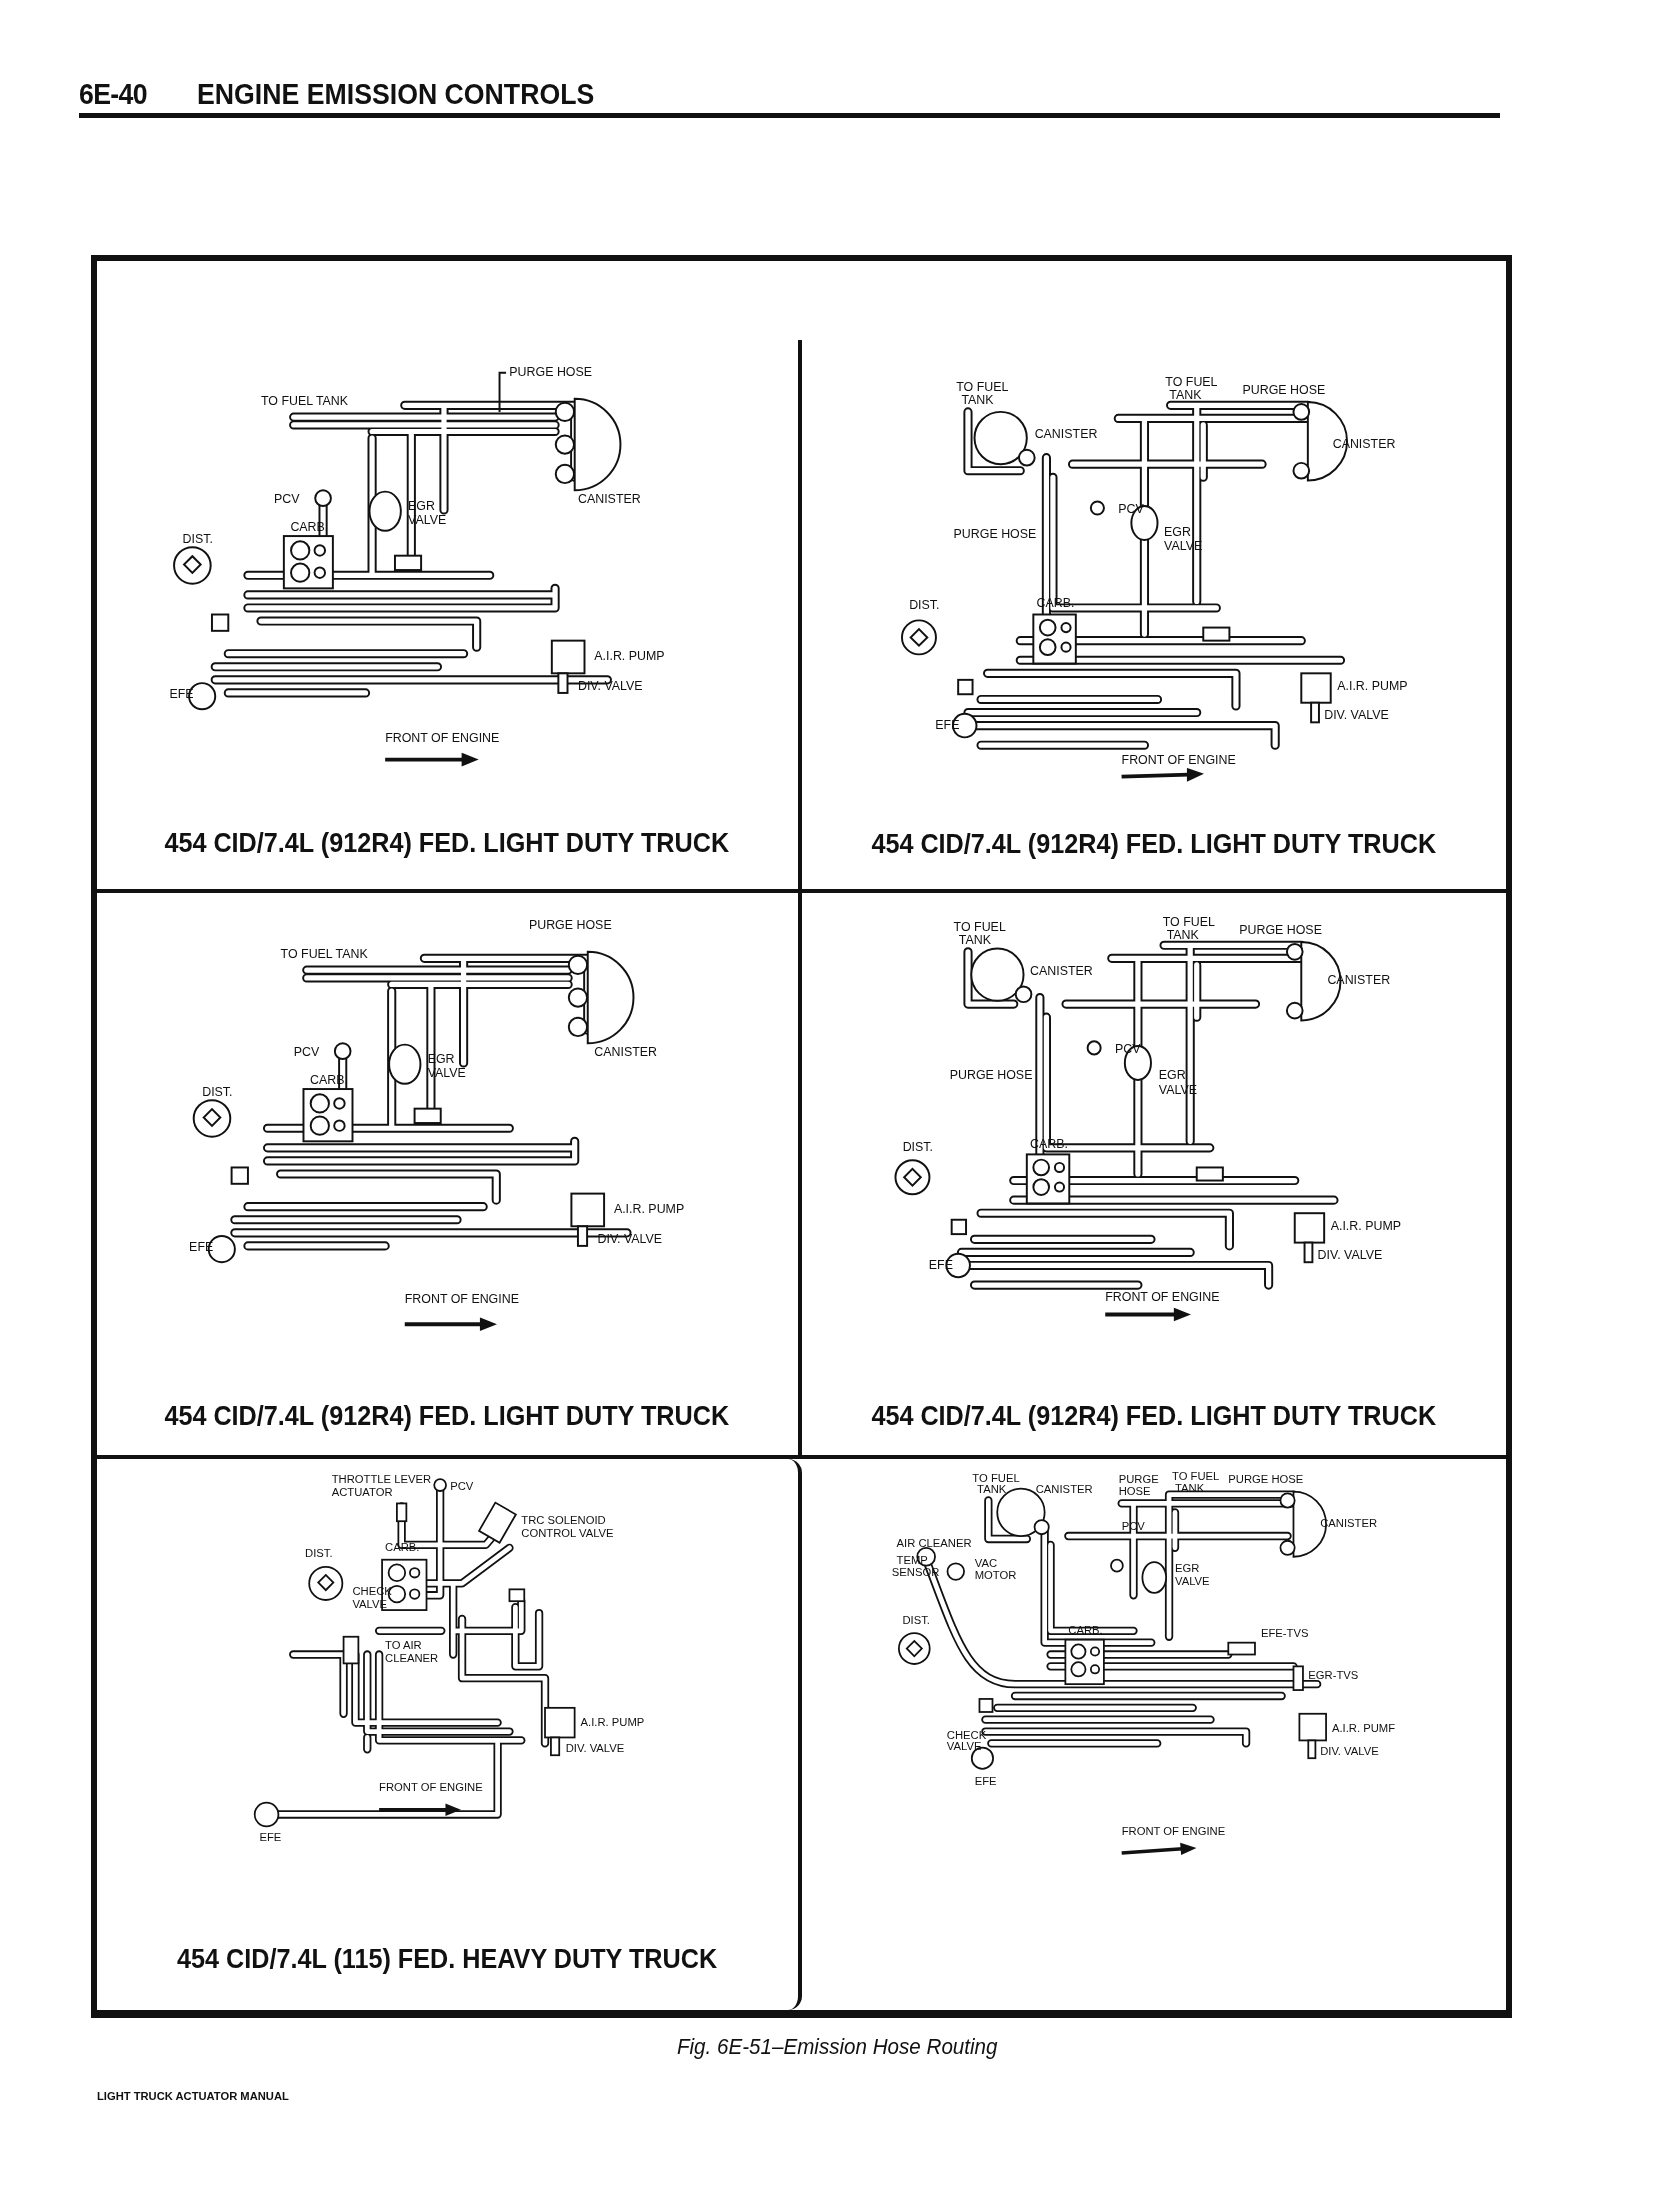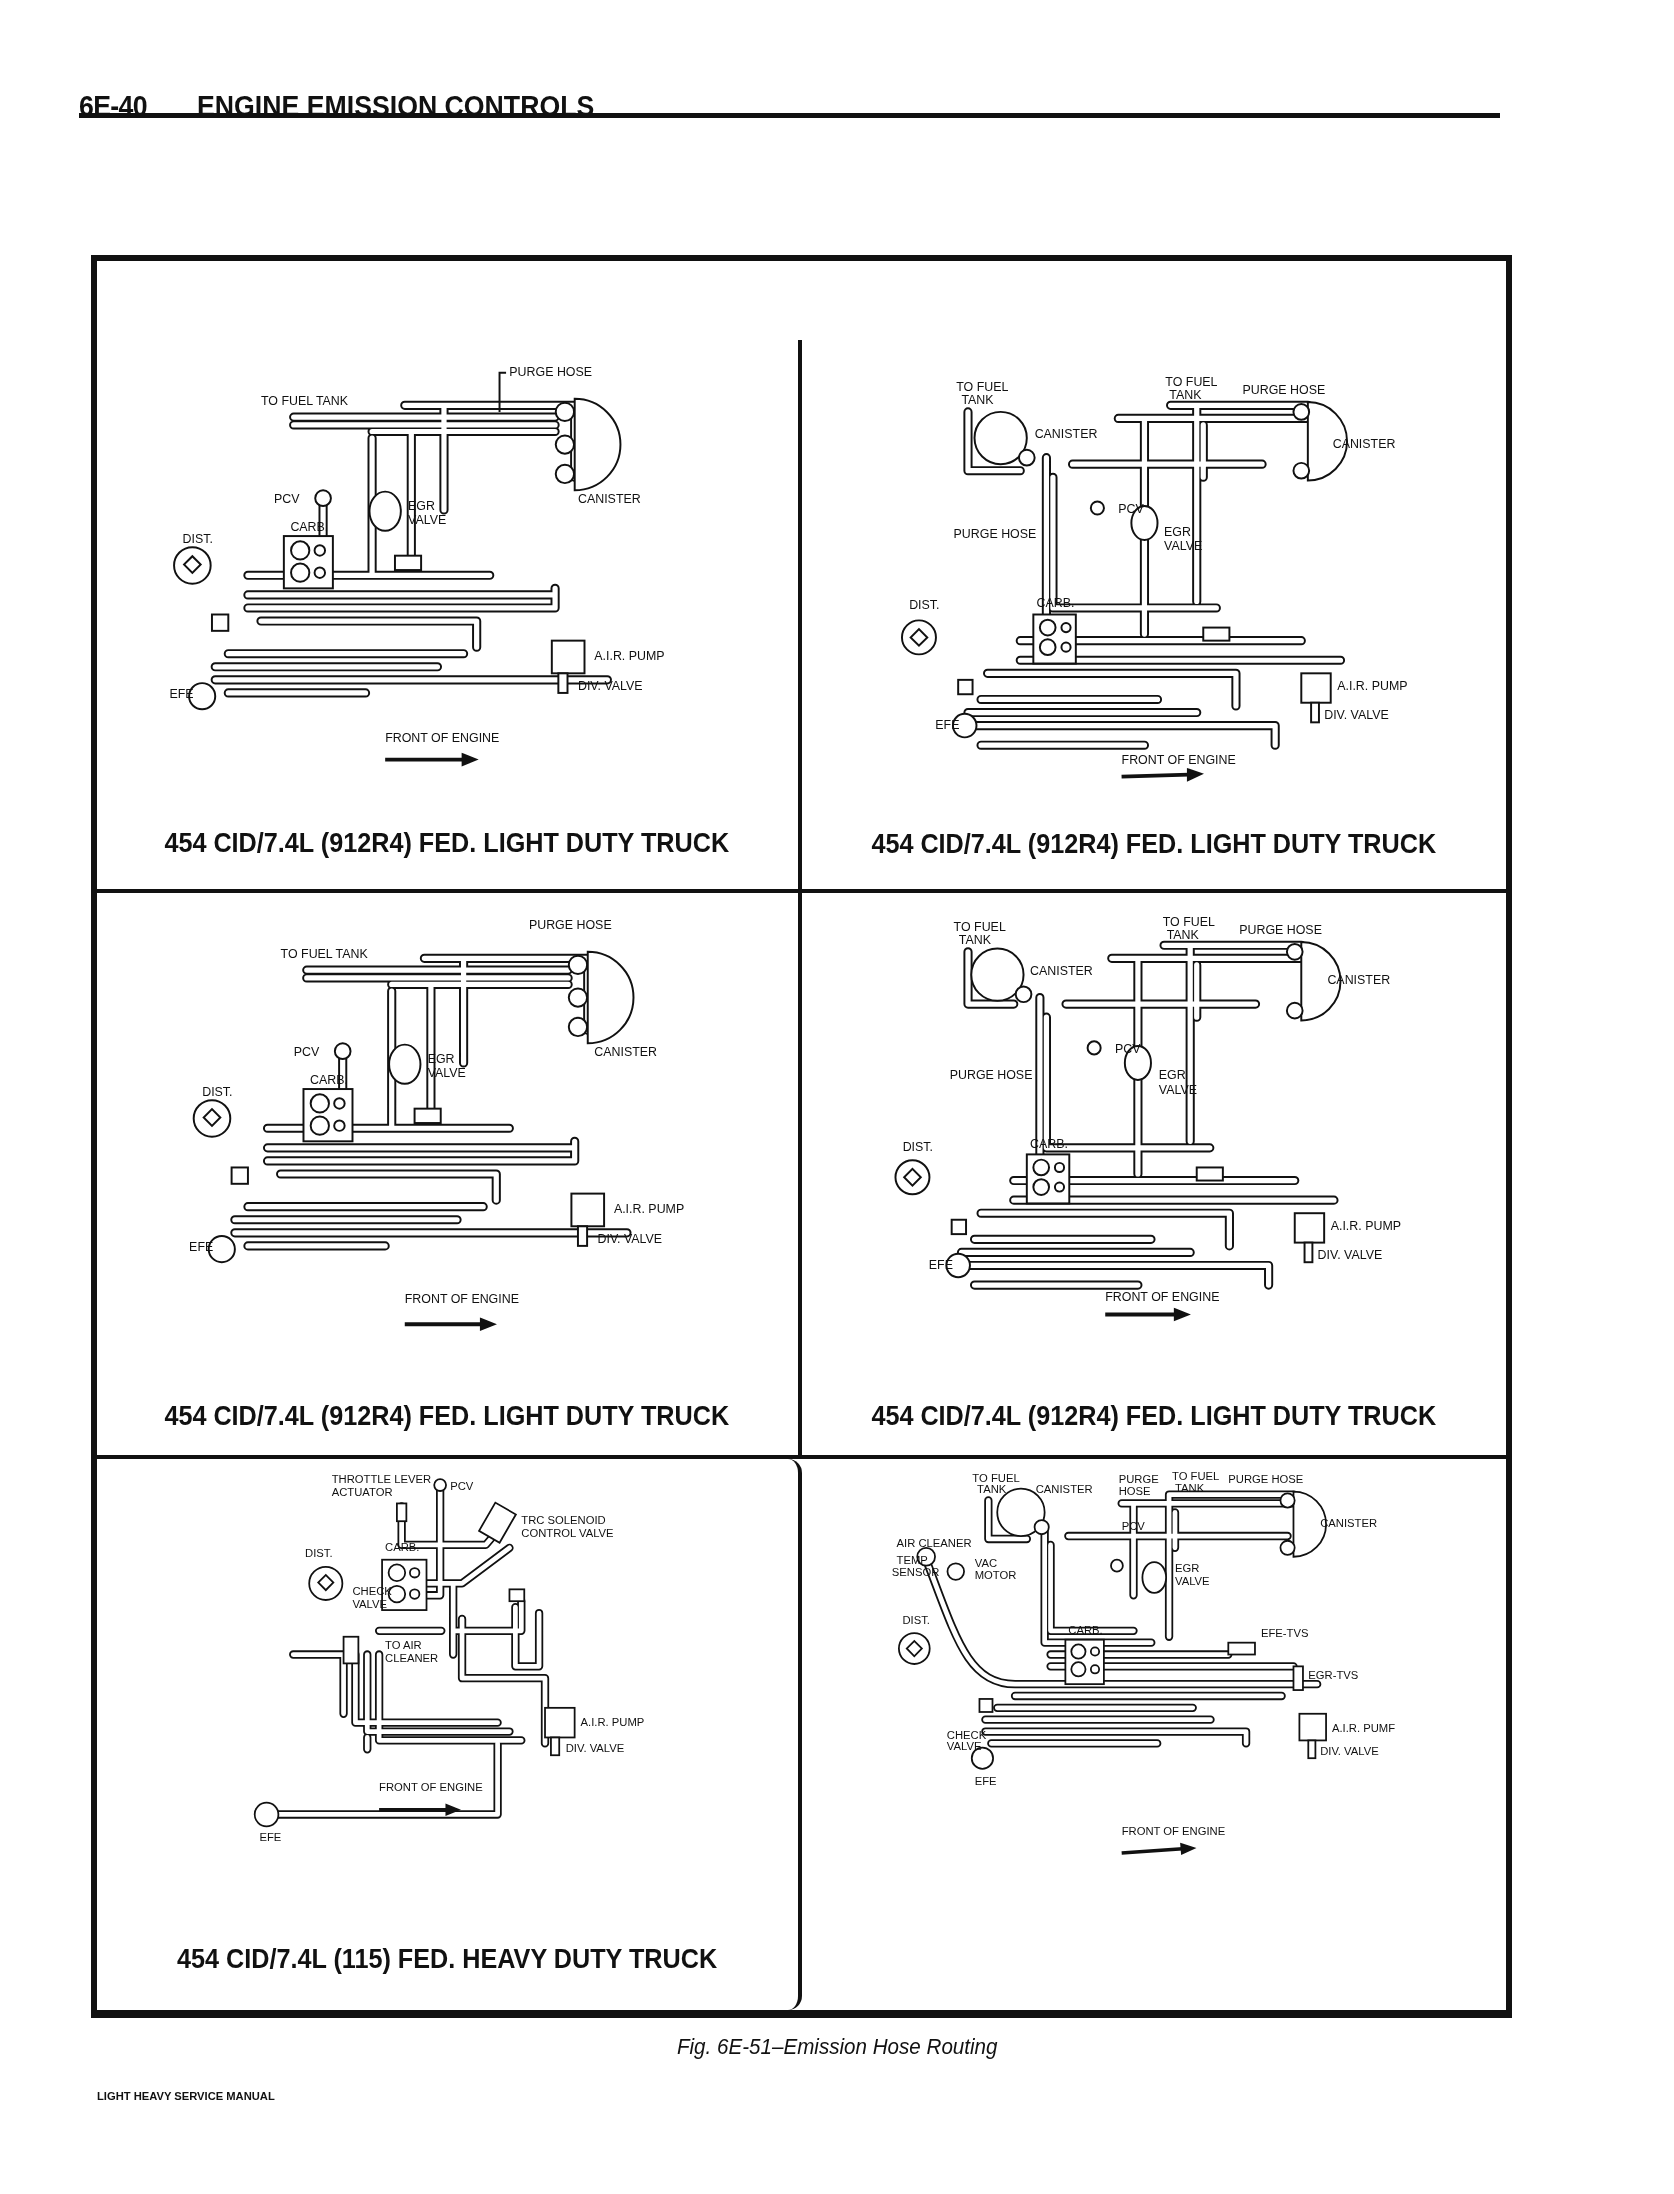--- a/index.html
+++ b/index.html
@@ -1,17 +1,17 @@
 <!DOCTYPE html>
 <html style="font-size:10.5px"><head>
 <meta charset="utf-8">
 <style>
   html, body { margin: 0; padding: 0; background: #ffffff; }
   body { width: 1674px; height: 2194px; position: relative; overflow: hidden; color: #111; font-family: "Liberation Sans", sans-serif; }
-  .page-header { position: absolute; left: 79px; top: 78px; width: 1421px; height: 39px; margin-top: 12px; }
+  .page-header { position: absolute; left: 79px; top: 78px; width: 1421px; height: 39px; }
   .page-header .num { position: absolute; left: 0; top: 0; font-weight: bold; font-size: 29px; letter-spacing: -0.7px; transform: scaleX(0.92); transform-origin: left; }
   .page-header .sect { position: absolute; left: 118px; top: 0; font-weight: bold; font-size: 29px; transform: scaleX(0.92); transform-origin: left; }
   .header-rule { position: absolute; left: 79px; top: 113px; width: 1421px; height: 4.6px; background: #111; }
 
   .figure { position: absolute; left: 91px; top: 255px; width: 1421px; height: 1763px; border: 6px solid #111; box-sizing: border-box; border-bottom-width: 8px; }
   .fig-title { position: absolute; left: 0; top: 0; width: 100%; height: 79px; border-bottom: 6.6px solid #111; box-sizing: border-box; display: flex; align-items: center; justify-content: center; }
   .fig-title span { font-weight: bold; font-size: 34px; transform: scaleX(0.88); display: inline-block; }
   .grid { position: absolute; left: 0; top: 79px; width: 100%; height: calc(100% - 79px); display: grid; grid-template-columns: 1fr 1fr; grid-template-rows: 553px 566px 1fr; }
   .panel { position: relative; border-right: 4px solid #111; border-bottom: 4px solid #111; overflow: hidden; }
   .panel:nth-child(2n) { border-right: none; }
@@ -374,14 +374,14 @@
             <line class="arrow" x1="480" y1="665" x2="583" y2="658"></line>
             <polygon class="arrow" points="582,652 598,657 583,664"></polygon>
           </g>
       </svg>
     </div>
 
   </div>
 </div>
 
 <div class="fig-caption"><span>Fig. 6E-51–Emission Hose Routing</span></div>
-<div class="footer">LIGHT HEAVY SERVICE MANUAL</div>
+<div class="footer">LIGHT TRUCK ACTUATOR MANUAL</div>
 
 
 </body></html>

